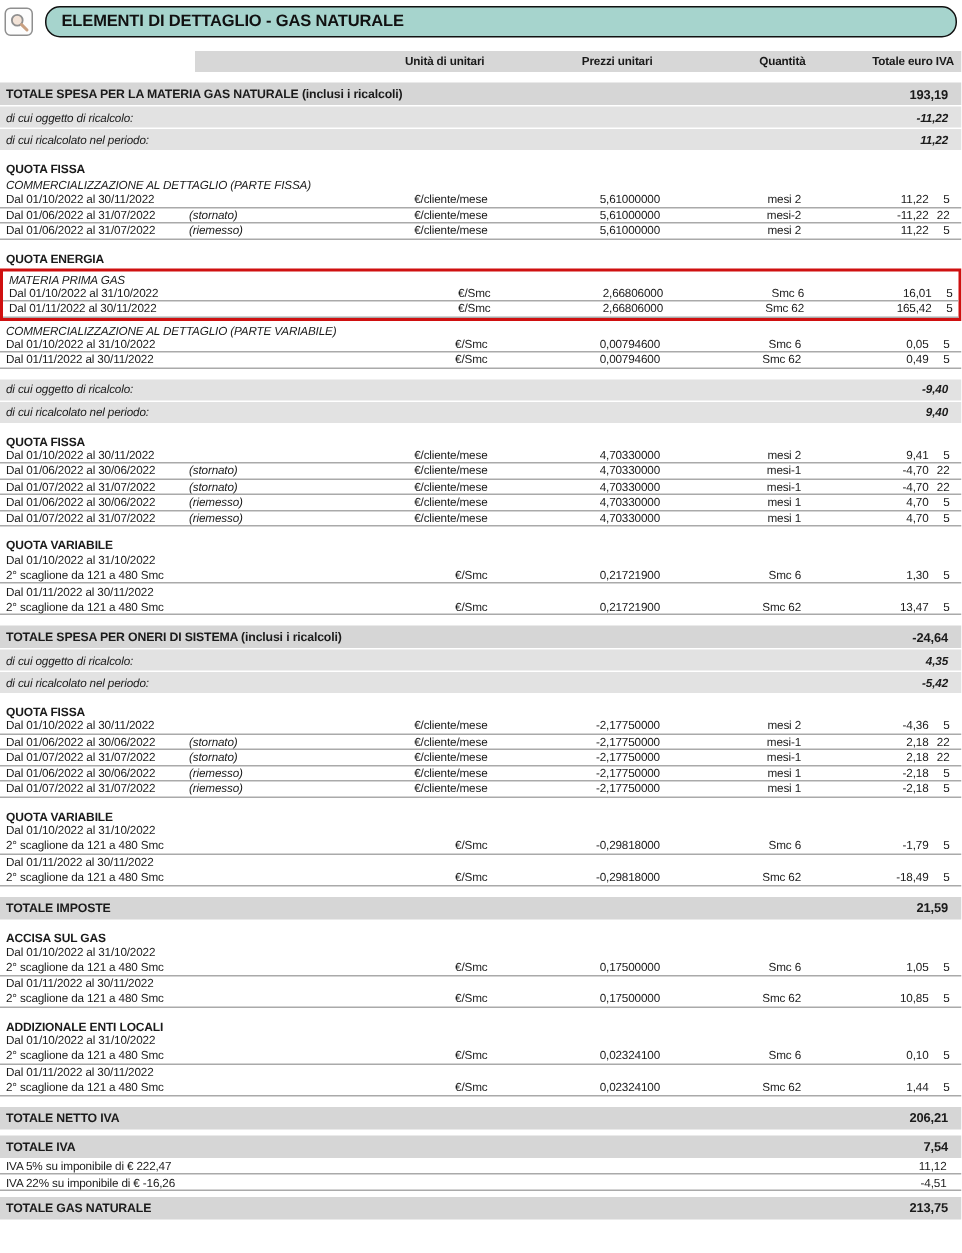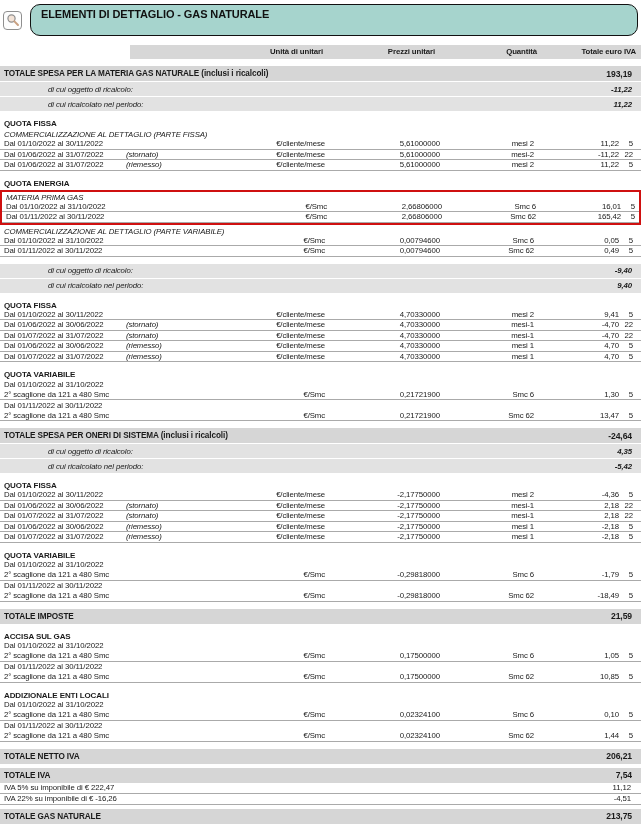--- a/index.html
+++ b/index.html
@@ -11,21 +11,21 @@
   }
   
   .topbar { display:flex; align-items:center; padding:4px 3px 2px 3px; }
   .icon-box {
     width:19px; height:19px; border:1px solid #8f8f8f; border-radius:4px;
     background:#fdfdfd; display:flex; align-items:center; justify-content:center;
     flex:0 0 auto; cursor:pointer;
   }
   .title-pill {
     flex:1; margin-left:8px; background:#a6d4cd; border:1.5px solid #111;
-    border-radius:10px; padding:2px 10px 14px 10px;
+    border-radius:10px; padding:2px 10px 3px 10px;
     font-size:11px; font-weight:bold; line-height:14px; color:#111;
   }
   
   .colheader {
     position:relative; margin-left:130px; height:14px; margin-top:7px;
     background:#d7d7d7; font-size:7.8px; font-weight:bold;
   }
   .colheader span { position:absolute; top:2px; white-space:nowrap; }
   .ch-unit  { left:140px; }
   .ch-price { right:206px; }
@@ -52,28 +52,28 @@
   
   .band { margin-top:7px; }
   .band-main {
     height:15px; background:#d6d6d6; display:flex; align-items:center;
     font-weight:bold; font-size:8.2px;
   }
   .band-main .b-label { flex:1; padding-left:4px; }
   .band-main .b-value { padding-right:9px; font-size:8.6px; }
   .band-sub {
     height:14px; background:#e2e2e2; margin-top:1px; display:flex; align-items:center;
-    font-style:italic; font-size:7.8px;padding-left:44px;
+    font-style:italic; font-size:7.8px;
   }
   .band-sub .b-label { flex:1; padding-left:4px; }
   .band-sub .b-value { padding-right:9px; font-weight:bold; }
   .tight { margin-top:4px; }
   
   .vatrow {
-    height:11px; display:flex; align-items:center; font-size:7.8px;
+    height:11px; display:flex; align-items:flex-end; font-size:7.8px;
     border-bottom:1px solid #aaaaaa;
   }
   .vatrow .b-label { flex:1; padding-left:4px; }
   .vatrow .b-value { padding-right:10px; }
   
   .highlight { margin-top:2px; border:2.5px solid #cf1010; }
   .highlight .subgroup { margin-top:0; }
 </style>
 </head>
 <body>

